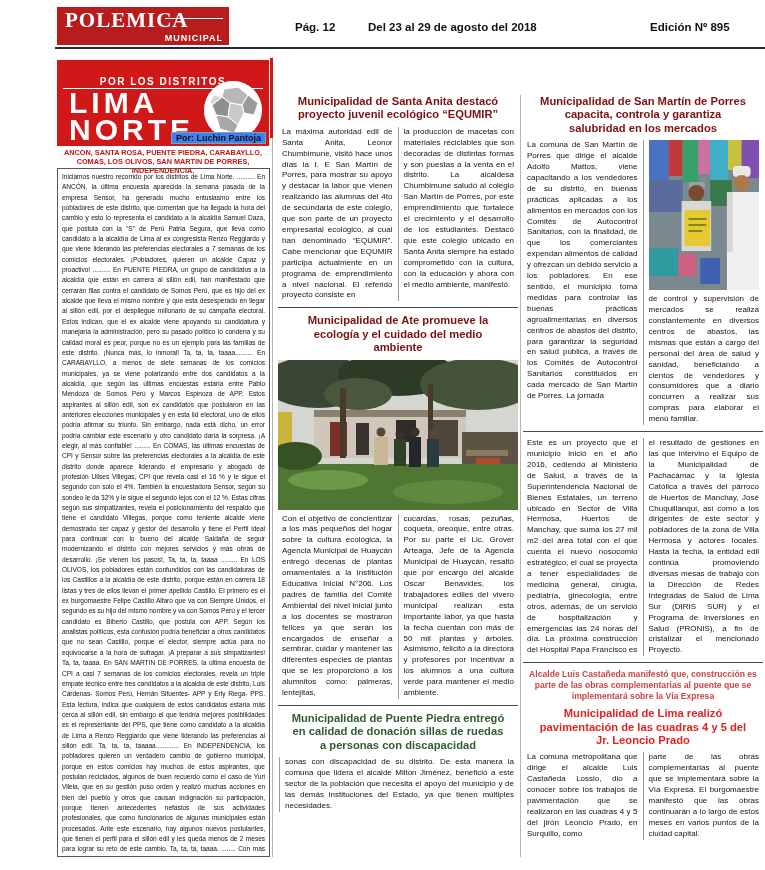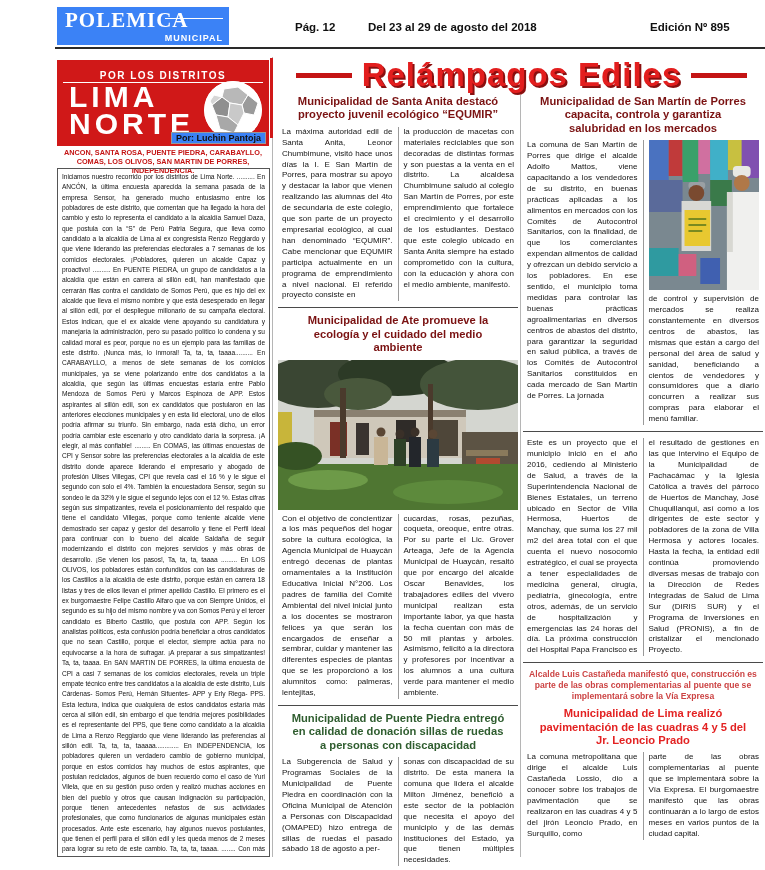--- a/index.html
+++ b/index.html
@@ -1,32 +1,32 @@
 <!DOCTYPE html>
 <html><head>
 <meta charset="utf-8">
 <style>
   html,body{margin:0;padding:0;background:#ffffff;}
   #page{position:relative;width:765px;height:870px;background:#fff;overflow:hidden;
         font-family:"Liberation Sans",sans-serif;color:#141414;}
 
   
-  .logo{position:absolute;left:57px;top:7px;width:172px;height:38px;background:#3b82f6;color:#fff;}
+  .logo{position:absolute;left:57px;top:7px;width:172px;height:38px;background:#b91c1c;color:#fff;}
   .logo-top{font-family:"Liberation Serif",serif;font-weight:bold;font-size:21px;letter-spacing:1px;
             padding:2px 0 0 8px;line-height:22px;}
   .logo-bottom{position:absolute;right:6px;bottom:2px;font-size:9px;font-weight:bold;letter-spacing:1px;
                border-top:1px solid #fff;padding-top:14px;}
   .hmeta{position:absolute;top:21px;font-size:11.5px;font-weight:bold;color:#101010;white-space:nowrap;}
   #h-page{left:295px;} #h-date{left:368px;} #h-edition{left:650px;}
   .hrule-top{position:absolute;left:55px;top:47px;width:710px;height:2px;background:#2a2a2a;}
 
   
   .ln-box{position:absolute;left:57px;top:60px;width:212px;height:86px;background:#d01818;}
   .ln-kicker{color:#fff;font-weight:bold;font-size:10px;text-align:center;letter-spacing:1.5px;
-             padding-top:10px;border-bottom:1px solid #fff;margin:0 6px;padding-bottom:1px;}
+             padding-top:16px;border-bottom:1px solid #fff;margin:0 6px;padding-bottom:1px;}
   .ln-title{color:#fff;font-weight:bold;font-size:30px;line-height:27px;letter-spacing:4px;padding-left:12px;}
   .ln-map{position:absolute;right:7px;top:21px;width:58px;height:58px;border-radius:50%;background:#fff;overflow:hidden;}
   .ln-byline{position:absolute;right:3px;bottom:2px;background:#3b82f6;border:1px solid #999;color:#111;
              font-size:9px;font-weight:bold;padding:0 4px;}
   .ln-districts{position:absolute;left:57px;top:148px;width:212px;text-align:center;
                 font-size:7.3px;font-weight:bold;color:#c41414;line-height:9px;}
   .ln-body{position:absolute;left:57px;top:168px;width:203px;height:681px;border:1px solid #555;
            padding:3px 4px;font-size:6.6px;line-height:10.35px;text-align:justify;overflow:hidden;
            letter-spacing:-0.05px;}
 
@@ -88,25 +88,20 @@
     </div>
     <div class="ln-byline">Por: Luchin Pantoja</div>
   </div>
   <div class="ln-districts">ANCON, SANTA ROSA, PUENTE PIEDRA, CARABAYLLO, COMAS, LOS OLIVOS, SAN MARTIN DE PORRES, INDEPENDENCIA.</div>
   <div class="ln-body">Iniciamos nuestro recorrido por los distritos de Lima Norte. .......... En ANCÓN, la última encuesta aparecida la semana pasada de la empresa Sensor, ha generado mucho entusiasmo entre los pobladores de este distrito, que comentan que ha llegado la hora del cambio y esto lo representa el candidato a la alcaldía Samuel Daza, que postula con la “S” de Perú Patria Segura, que lleva como candidato a la alcaldía de Lima al ex congresista Renzo Reggiardo y que viene liderando las preferencias electorales a 7 semanas de los comicios electorales. ¡Pobladores, quieren un alcalde Capaz y proactivo! .......... En PUENTE PIEDRA, un grupo de candidatos a la alcaldía que están en carrera al sillón edil, han manifestado que cerrarán filas contra el candidato de Somos Perú, que es hijo del ex alcalde que lleva el mismo nombre y que está desesperado en llegar al sillón edil, por el despliegue millonario de su campaña electoral. Estos indican, que el ex alcalde viene apoyando su candidatura y manejaría la administración, pero su pasado político lo condena y su calidad moral es peor, porque no es un ejemplo para las familias de este distrito. ¡Nunca más, lo inmoral! Ta, ta, ta, taaaa.......... En CARABAYLLO, a menos de siete semanas de los comicios municipales, ya se viene polarizando entre dos candidatos a la alcaldía, que según las últimas encuestas estaría entre Pablo Mendoza de Somos Perú y Marcos Espinoza de APP. Estos aspirantes al sillón edil, son ex candidatos que postularon en las anteriores elecciones municipales y en esta lid electoral, uno de ellos podría afirmar su triunfo. Sin embargo, nada está dicho, un error podría cambiar este escenario y otro candidato daría la sorpresa. ¡A elegir, al más confiable! ......... En COMAS, las últimas encuestas de CPI y Sensor sobre las preferencias electorales a la alcaldía de este distrito donde aparece liderando el empresario y abogado de profesión Ulises Villegas, CPI que revela casi el 16 % y le sigue el segundo con solo el 4%. También la encuestadora Sensor, según su sondeo le da 32% y le sigue el segundo lejos con el 12 %. Estas cifras según sus simpatizantes, revela el posicionamiento del respaldo que tiene el candidato Villegas, porque como teniente alcalde viene demostrado ser capaz y gestor del desarrollo y tiene el Perfil ideal para continuar con lo bueno del alcalde Saldaña de seguir modernizando el distrito con mejores servicios y más obras de desarrollo. ¡Se vienen los pasos!, Ta, ta, ta, taaaa ......... En LOS OLIVOS, los pobladores están confundidos con las candidaturas de los Castillos a la alcaldía de este distrito, porque están en carrera 18 listas y tres de ellos llevan el primer apellido Castillo. El primero es el ex burgomaestre Felipe Castillo Alfaro que va con Siempre Unidos, el segundo es su hijo del mismo nombre y va con Somos Perú y el tercer candidato es Biberto Castillo, que postula con APP. Según los analistas políticos, esta confusión podría beneficiar a otros candidatos que no sean Castillo, porque el elector, siempre actúa para no equivocarse a la hora de sufragar. ¡A preparar a sus simpatizantes! Ta, ta, taaaa. En SAN MARTIN DE PORRES, la última encuesta de CPI a casi 7 semanas de los comicios electorales, revela un triple empate técnico entre tres candidatos a la alcaldía de este distrito, Luis Cárdenas- Somos Perú, Hernán Sifuentes- APP y Erly Riega- PPS. Esta lectura, indica que cualquiera de estos candidatos estaría más cerca al sillón edil, sin embargo el que tendría mejores posibilidades es el representante del PPS, que tiene como candidato a la alcaldía de Lima a Renzo Reggiardo que viene liderando las preferencias al sillón edil. Ta, ta, ta, taaaaa............. En INDEPENDENCIA, los pobladores quieren un verdadero cambio de gobierno municipal, porque en estos comicios hay muchos de estos aspirantes, que postulan reciclados, algunos de buen recuerdo como el caso de Yuri Vilela, que en su gestión puso orden y realizó muchas acciones en bien del pueblo y otros que causan indignación su participación, porque tienen antecedentes nefastos de sus actividades profesionales, que como funcionarios de algunas municipales están procesados. Ante este escenario, hay algunos nuevos postulantes, que tienen el perfil para el sillón edil y les queda menos de 2 meses para lograr su reto de este cambio. Ta, ta, ta, taaaa. ........ Con más información de Lima Norte, retornamos la próxima edición.</div>
 
   <div class="vr" id="vr1"></div>
   <div class="vr" id="vr2"></div>
   <div class="red-vr"></div>
 
-  <div class="headline">
-    <div class="headline-bar"></div>
-    <div class="headline-text">Relámpagos Ediles</div>
-    <div class="headline-bar"></div>
-  </div>
 
   <div class="midcol">
 
     <div class="art-title t-maroon">Municipalidad de Santa Anita destacó proyecto juvenil ecológico “EQUMIR”</div>
     <div class="cols">
       <div class="col">La máxima autoridad edil de Santa Anita, Leonor Chumbimune, visitó hace unos días la I. E San Martín de Porres, para mostrar su apoyo y destacar la labor que vienen realizando las alumnas del 4to de secundaria de este colegio, que son parte de un proyecto empresarial ecológico, al cual han denominado “EQUMIR”. Cabe mencionar que EQUMIR participa actualmente en un programa de emprendimiento a nivel nacional. El referido proyecto consiste en</div>
       <div class="crule"></div>
       <div class="col">la producción de macetas con materiales reciclables que son decoradas de distintas formas y son puestas a la venta en el distrito. La alcaldesa Chumbimune saludó al colegio San Martín de Porres, por este emprendimiento que fortalece el crecimiento y el desarrollo de los estudiantes. Destacó que este colegio ubicado en Santa Anita siempre ha estado comprometido con la cultura, con la educación y ahora con el medio ambiente, manifestó.</div>
     </div>
 
@@ -147,21 +142,20 @@
     <div class="cols">
       <div class="col">Con el objetivo de concientizar a los más pequeños del hogar sobre la cultura ecológica, la Agencia Municipal de Huaycán entregó decenas de plantas ornamentales a la Institución Educativa Inicial N°206. Los padres de familia del Comité Ambiental del nivel inicial junto a los docentes se mostraron felices ya que serán los encargados de enseñar a sembrar, cuidar y mantener las diferentes especies de plantas que se les proporcionó a los alumnitos como: palmeras, lentejitas,</div>
       <div class="crule"></div>
       <div class="col">cucardas, rosas, pezuñas, coqueta, oreoque, entre otras. Por su parte el Lic. Grover Arteaga, Jefe de la Agencia Municipal de Huaycán, resaltó que por encargo del alcalde Oscar Benavides, los trabajadores ediles del vivero municipal realizan esta importante labor, ya que hasta la fecha cuentan con más de 50 mil plantas y árboles. Asimismo, felicitó a la directora y profesores por incentivar a los alumnos a una cultura verde para mantener el medio ambiente.</div>
     </div>
 
     <div class="hrule"></div>
 
     <div class="art-title t-green">Municipalidad de Puente Piedra entregó en calidad de donación sillas de ruedas a personas con discapacidad</div>
     <div class="cols">
-      <div class="col">La Subgerencia de Salud y Programas Sociales de la Municipalidad de Puente Piedra en coordinación con la Oficina Municipal de Atención a Personas con Discapacidad (OMAPED) hizo entrega de sillas de ruedas el pasado sábado 18 de agosto a per-</div>
       <div class="crule"></div>
       <div class="col">sonas con discapacidad de su distrito. De esta manera la comuna que lidera el alcalde Milton Jiménez, benefició a este sector de la población que necesita el apoyo del municipio y de las demás instituciones del Estado, ya que tienen múltiples necesidades.</div>
     </div>
   </div>
 
   <div class="rightcol">
 
     <div class="art-title t-maroon">Municipalidad de San Martín de Porres capacita, controla y garantiza salubridad en los mercados</div>
     <div class="cols">
       <div class="col">La comuna de San Martín de Porres que dirige el alcalde Adolfo Mattos, viene capacitando a los vendedores de su distrito, en buenas prácticas aplicadas a los alimentos en mercados con los Comités de Autocontrol Sanitarios, con la finalidad, de que los comerciantes expendan alimentos de calidad y ofrezcan un debido servicio a los pobladores. En ese sentido, el municipio toma medidas para controlar las buenas prácticas agroalimentarias en diversos centros de abastos del distrito, para garantizar la seguridad en salud pública, a través de los Comités de Autocontrol Sanitarios constituidos en cada mercado de San Martín de Porres. La jornada</div>

